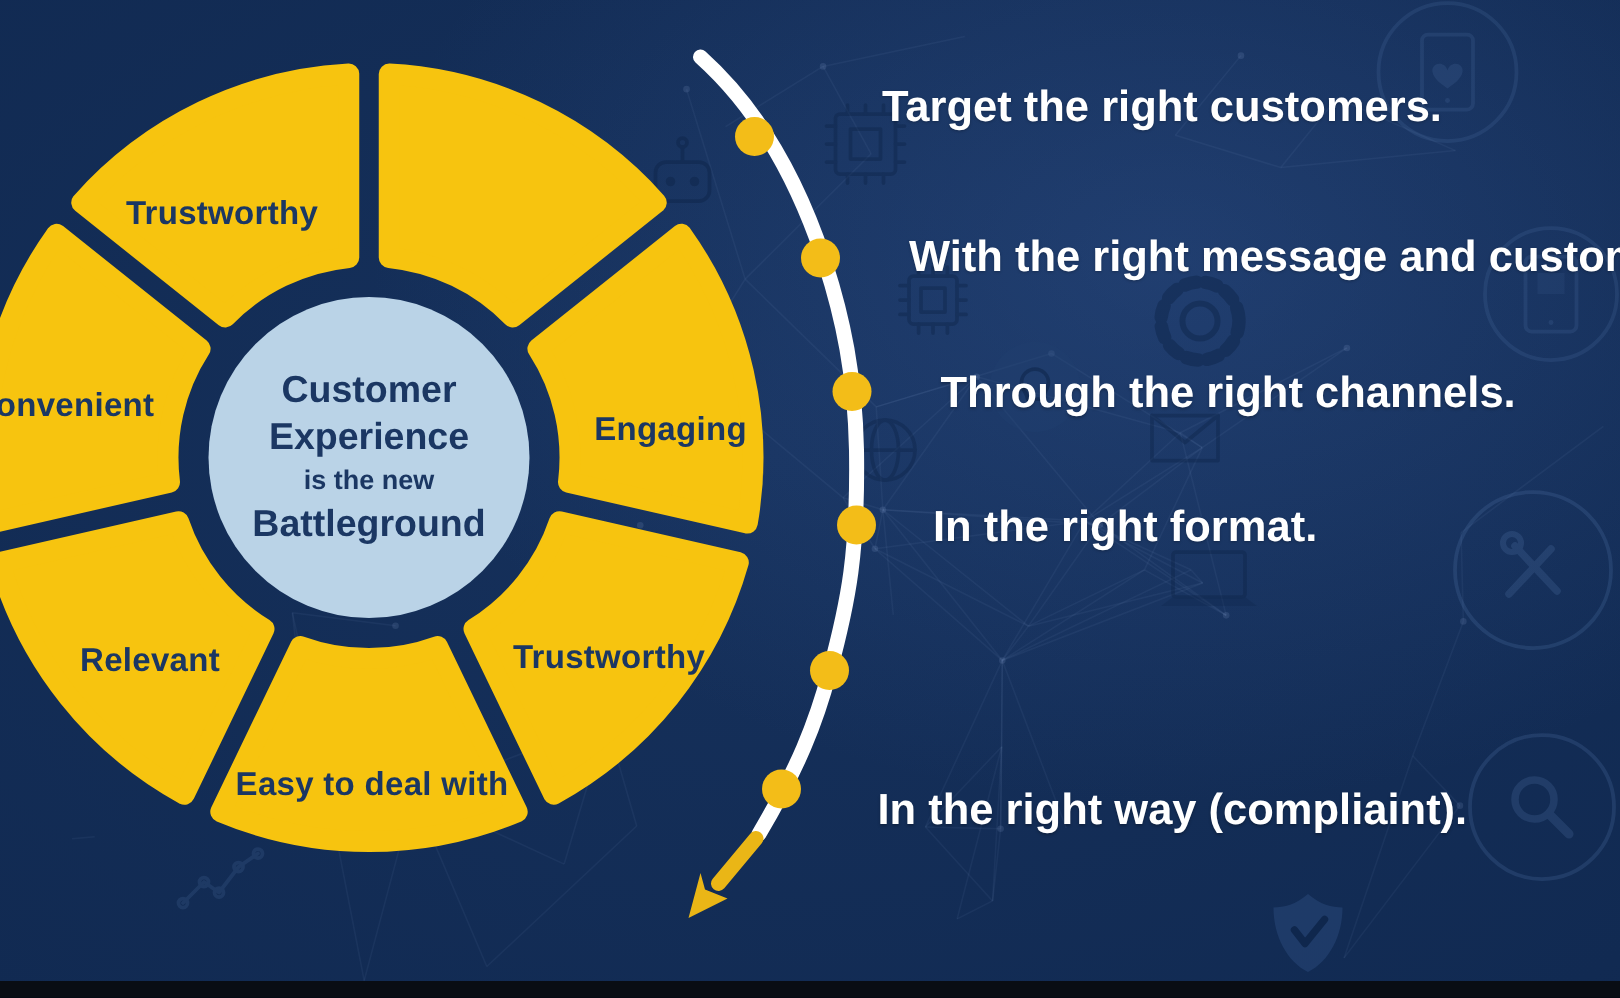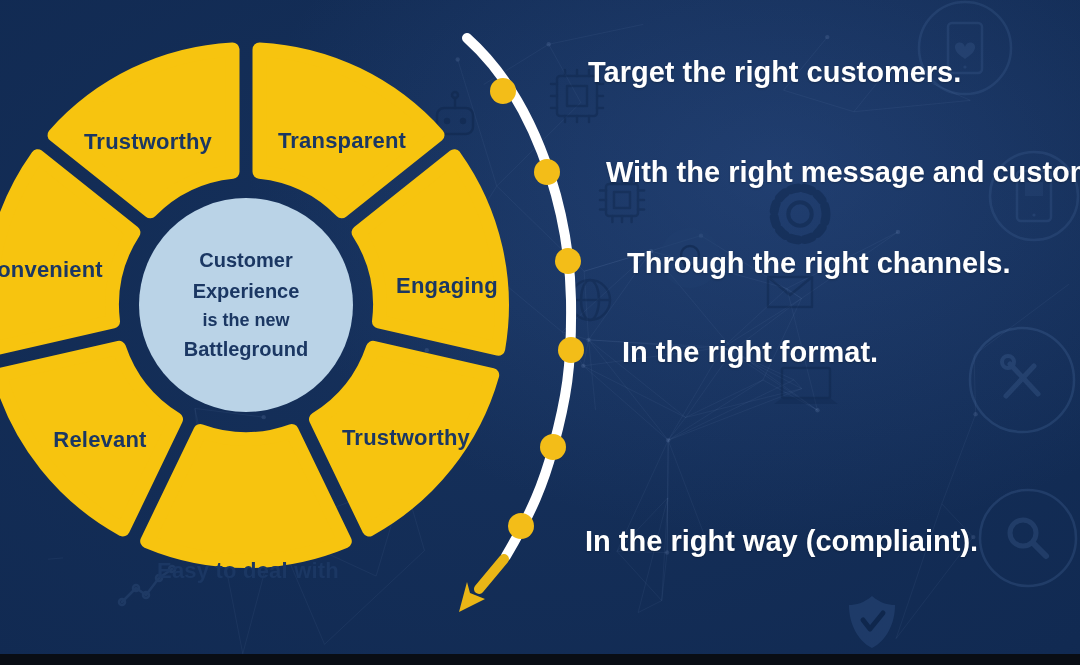--- a/index.html
+++ b/index.html
@@ -10,21 +10,21 @@
       radial-gradient(ellipse 760px 520px at 72% 26%, rgba(62,100,168,.30), rgba(0,0,0,0) 70%),
       radial-gradient(ellipse 1400px 900px at 48% 45%, #16315c 0%, #112a52 55%, #0e2447 85%, #0c2041 100%);
   }
   .layer{position:absolute;left:0;top:0;width:1080px;height:665px;}
   svg.layer{z-index:1;}
   .center-circle{
     position:absolute;z-index:3;left:139px;top:198px;width:214px;height:214px;border-radius:50%;
     display:flex;flex-direction:column;align-items:center;justify-content:center;
     text-align:center;font-weight:700;
   }
-  .cc-line{font-size:20px;line-height:31px;}
+  .cc-line{font-size:25px;line-height:31px;}
   .cc-small{font-size:18px;line-height:27px;}
   .seg-label{
     position:absolute;z-index:4;transform:translate(-50%,-50%);
     font-weight:700;font-size:22px;letter-spacing:.2px;white-space:nowrap;
   }
   .tl-label{
     position:absolute;z-index:4;transform:translate(0,-50%);
     font-weight:700;font-size:29px;white-space:nowrap;color:#ffffff;
     text-shadow:0 1px 2px rgba(0,0,0,.25);
   }
@@ -267,24 +267,23 @@
     </g>
   </svg>
 
   <div class="center-circle" style="background: rgb(186, 211, 231); color: rgb(27, 55, 99);">
     <div class="cc-line">Customer</div>
     <div class="cc-line">Experience</div>
     <div class="cc-small">is the new</div>
     <div class="cc-line">Battleground</div>
   </div>
 
-  <div class="seg-label" style="left: 342px; top: 141px; color: rgb(27, 55, 99);">Transparent</div>
   <div class="seg-label" style="left: 447px; top: 286px; color: rgb(27, 55, 99);">Engaging</div>
   <div class="seg-label" style="left: 406px; top: 438px; color: rgb(27, 55, 99);">Trustworthy</div>
-  <div class="seg-label" style="left: 248px; top: 523px; color: rgb(27, 55, 99); margin-top: 48px;">Easy to deal with</div>
+  <div class="seg-label" style="left: 248px; top: 523px; color: rgb(27, 55, 99);">Easy to deal with</div>
   <div class="seg-label" style="left: 100px; top: 440px; color: rgb(27, 55, 99);">Relevant</div>
   <div class="seg-label" style="left: 42px; top: 270px; color: rgb(27, 55, 99);">Convenient</div>
   <div class="seg-label" style="left: 148px; top: 142px; color: rgb(27, 55, 99);">Trustworthy</div>
 
   <div class="tl-label" style="left:588px;top:72px;">Target the right customers.</div>
   <div class="tl-label" style="left:606px;top:172px;">With the right message and customer.</div>
   <div class="tl-label" style="left:627px;top:263px;text-align:center;">Through the right channels.</div>
   <div class="tl-label" style="left:622px;top:352px;">In the right format.</div>
   <div class="tl-label" style="left:585px;top:541px;">In the right way (compliaint).</div>
 

